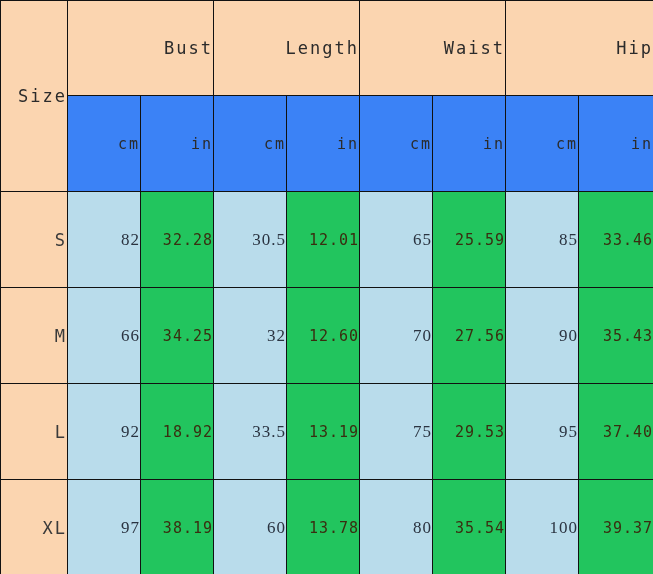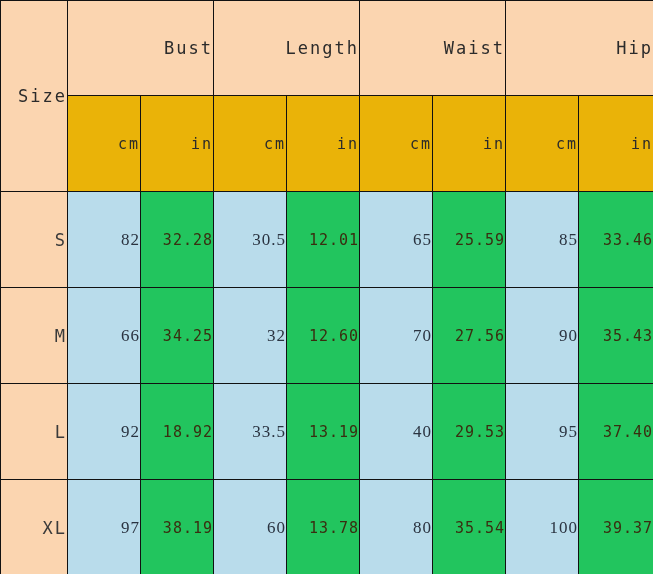--- a/index.html
+++ b/index.html
@@ -40,21 +40,21 @@
     background: #fbd5b0;
     color: #2b2b2b;
     font-size: 17px;
     letter-spacing: 2px;
   }
   .hd-size {
     font-size: 17px;
     letter-spacing: 2px;
   }
   .hd-unit {
-    background: #eab308;
+    background: #3b82f6;
     color: #2b2b2b;
     font-size: 15px;
     letter-spacing: 2px;
   }
 
   
   .sz {
     background: #fbd5b0;
     color: #3a3a3a;
     font-size: 17px;
@@ -142,21 +142,21 @@
       <td class="inch">27.56</td>
       <td class="cm">90</td>
       <td class="inch">35.43</td>
     </tr>
     <tr class="r-data">
       <td class="sz">L</td>
       <td class="cm">92</td>
       <td class="inch">18.92</td>
       <td class="cm">33.5</td>
       <td class="inch">13.19</td>
-      <td class="cm">40</td>
+      <td class="cm">75</td>
       <td class="inch">29.53</td>
       <td class="cm">95</td>
       <td class="inch">37.40</td>
     </tr>
     <tr class="r-data">
       <td class="sz">XL</td>
       <td class="cm">97</td>
       <td class="inch">38.19</td>
       <td class="cm">60</td>
       <td class="inch">13.78</td>

